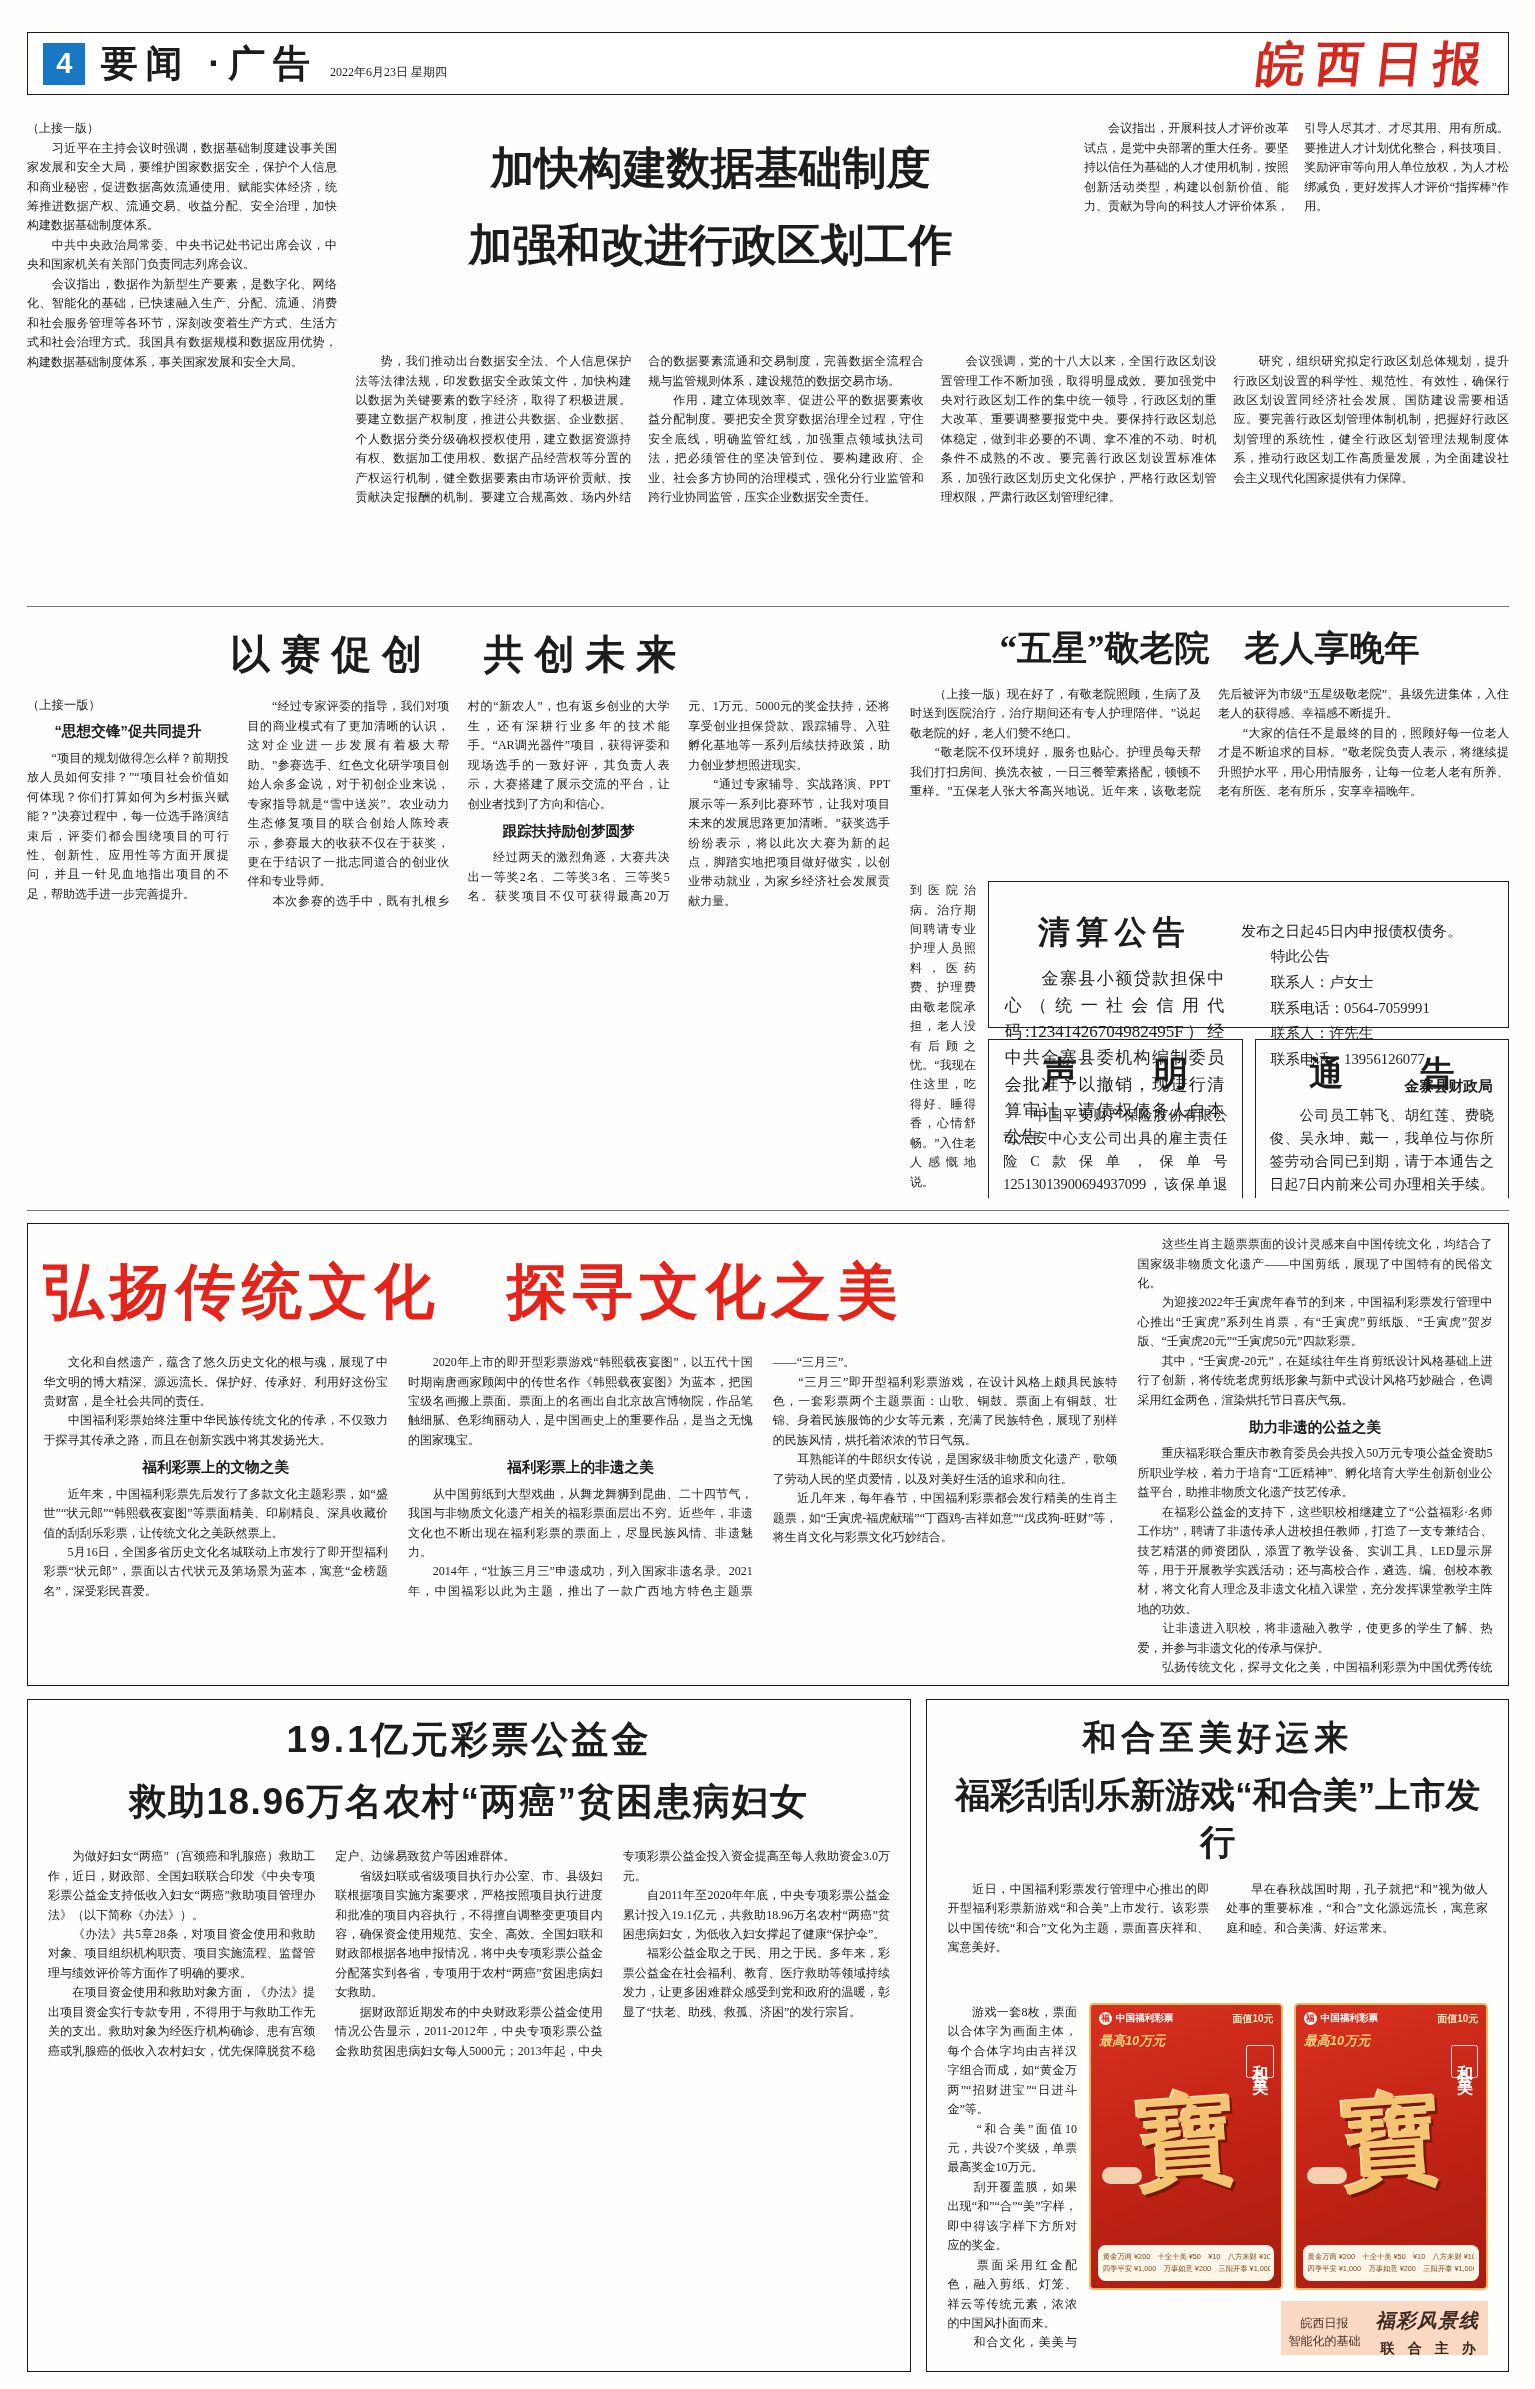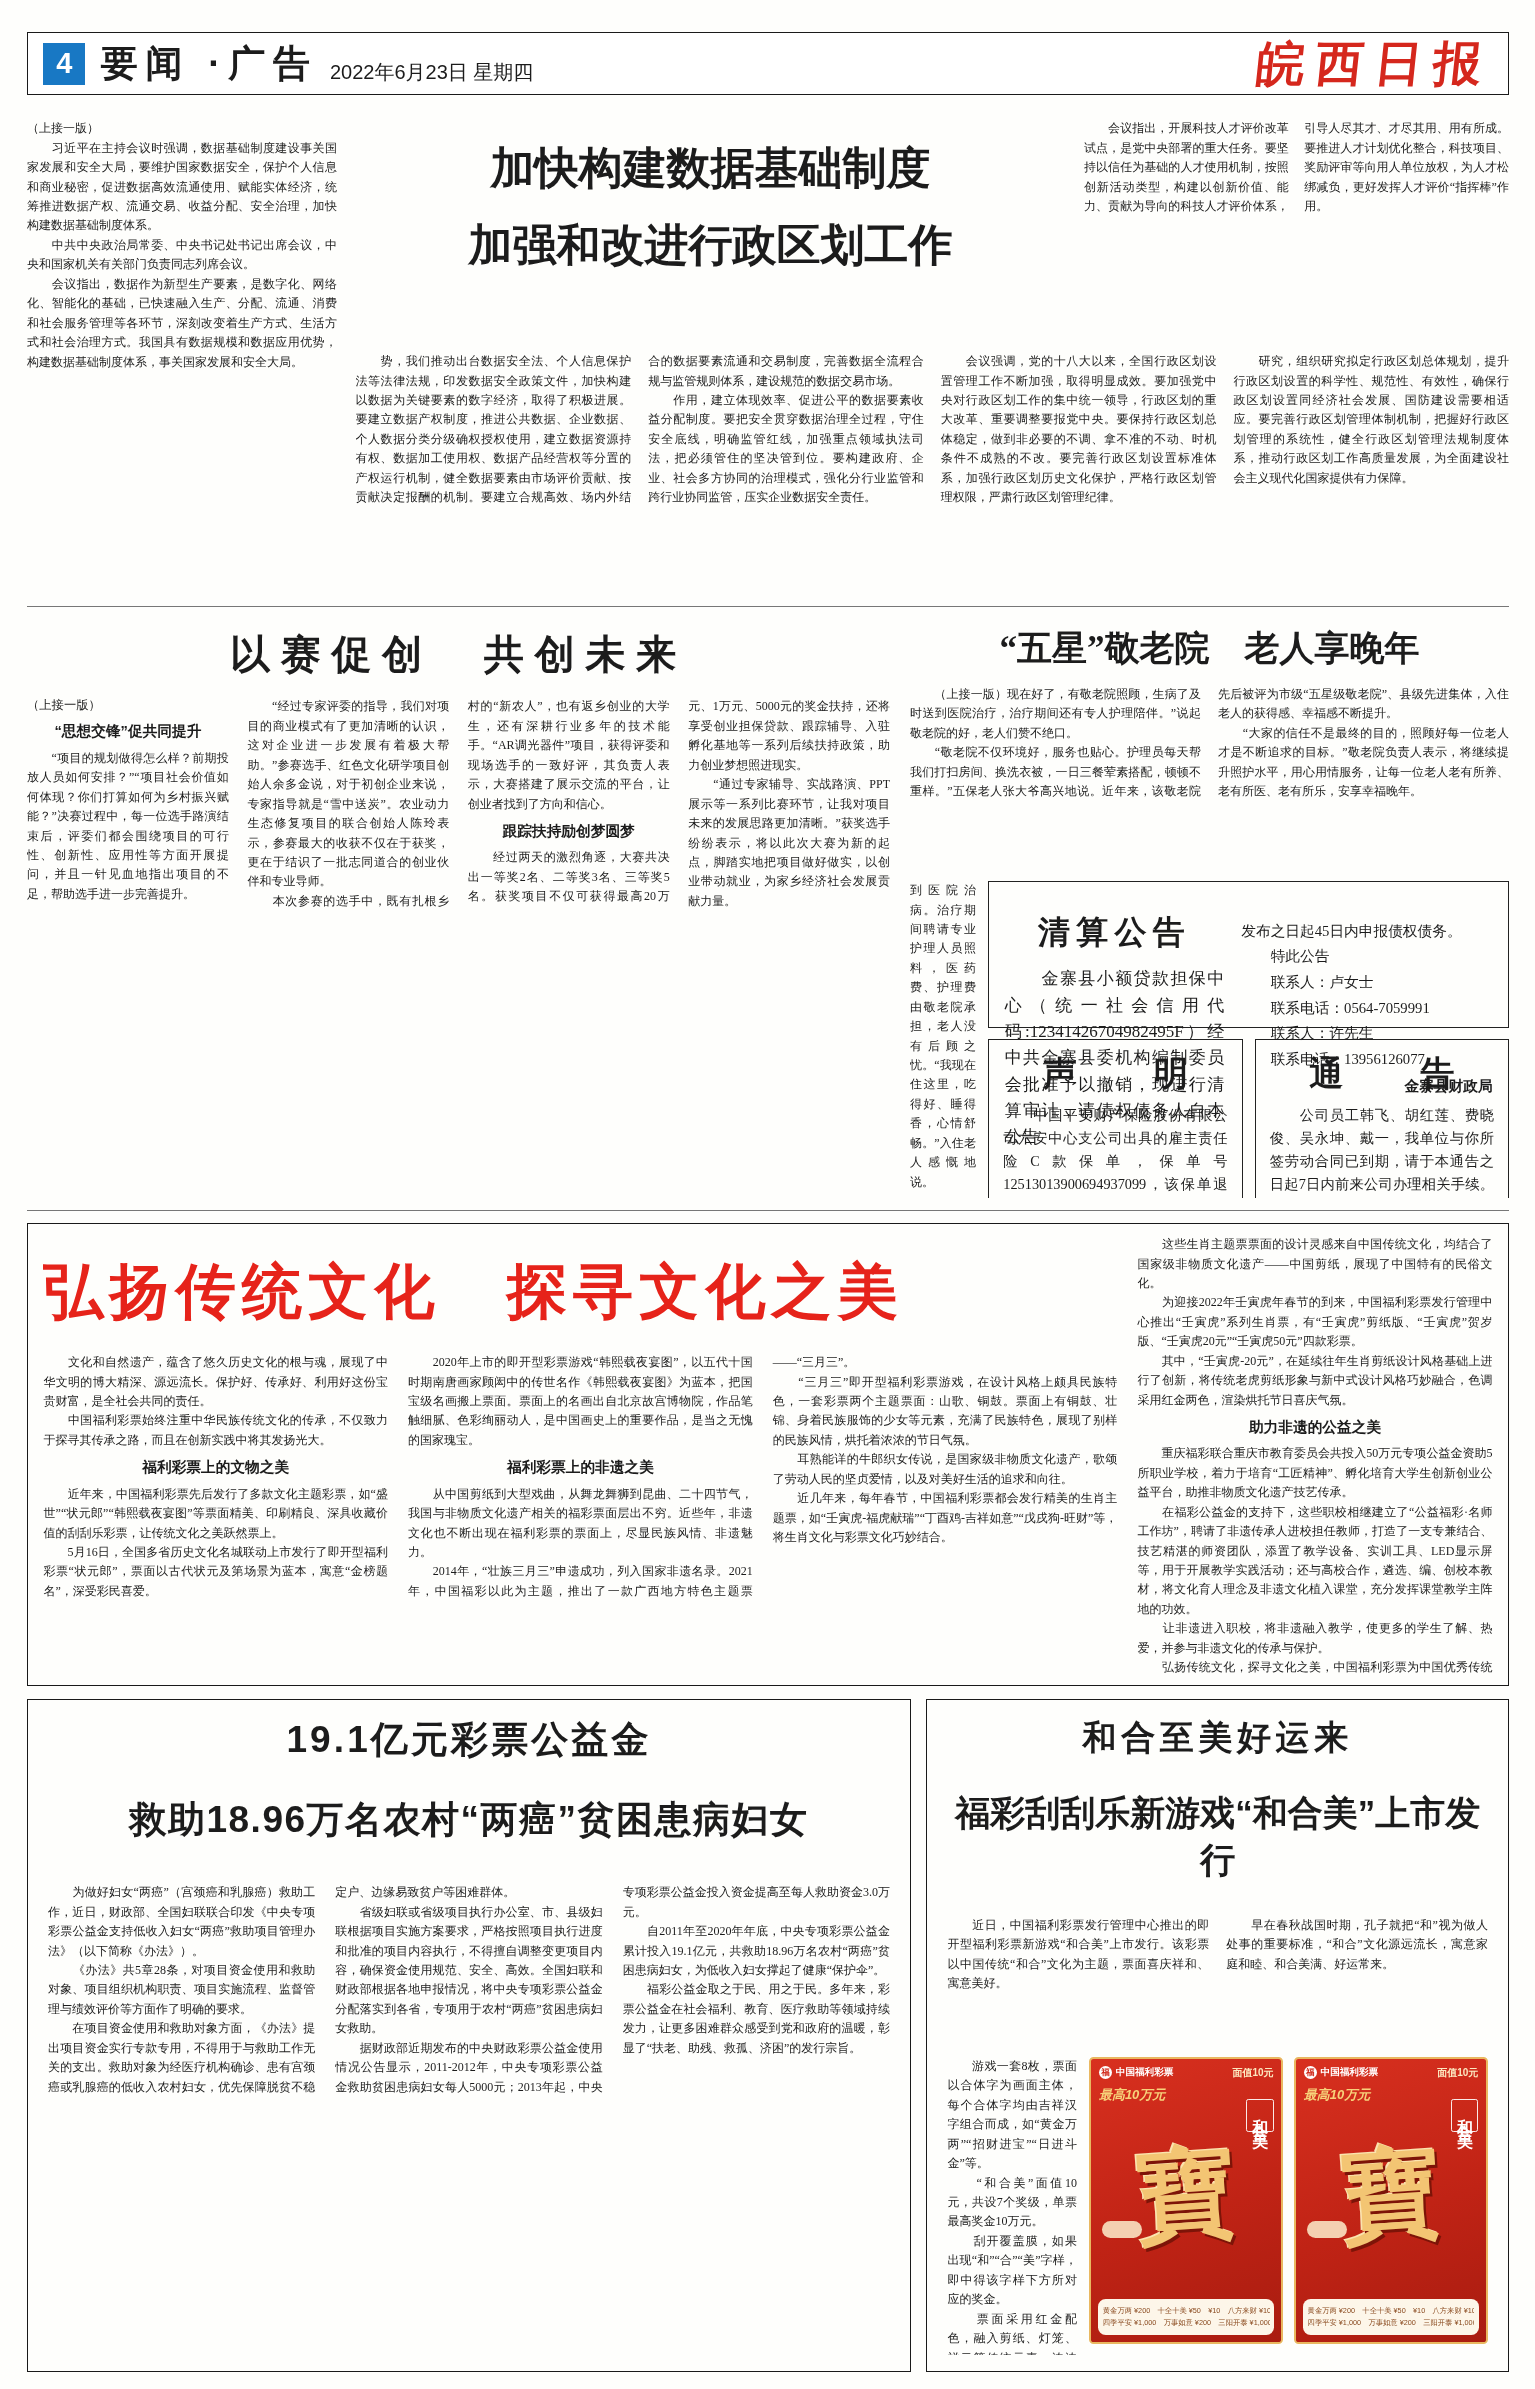--- a/index.html
+++ b/index.html
@@ -6,21 +6,21 @@
   html,body { background:#ececе8; }
   body { font-family:"Liberation Serif","DejaVu Serif",serif; }
   .page { width:1536px; height:2389px; background:#fefefc; margin:0 auto; position:relative; overflow:hidden; color:#1c1c1c; }
 
   
   .masthead { position:absolute; left:27px; right:27px; top:32px; height:63px; border:1.5px solid #1a1a1a;
               display:flex; align-items:center; padding:0 15.4px; background:#fff; }
   .pagenum { width:42px; height:42px; background:#1878c4; color:#fff; display:flex; align-items:center; justify-content:center;
              font:bold 29px "Liberation Sans",sans-serif; }
   .section-title { font-family:"Liberation Sans",sans-serif; font-weight:bold; font-size:37px; letter-spacing:7.7px; margin-left:15.4px; }
-  .issue-date { font-size:20px; margin-left:12.3px; margin-top:17px; font-family:Liberation Sans, sans-serif; }
+  .issue-date { font-size:12px; margin-left:12.3px; margin-top:17px; font-family:Liberation Serif, serif; }
   .paper-name { margin-left:auto; color:#d5271d; font-weight:bold; font-size:48px; letter-spacing:10.8px;
                 transform:skewX(-6deg); font-family:"DejaVu Serif",serif; }
 
   .content { position:absolute; left:27px; right:27px; top:107px; }
 
   .flow { white-space:pre-line; text-align:justify; font-size:12px; line-height:1.62; }
   .subhead { font-family:"Liberation Sans",sans-serif; font-weight:bold; font-size:14.7px; text-align:center; margin:7.7px 0; }
   .cont-tag { font-size:12.3px; margin-bottom:3.1px; }
 
   
@@ -60,21 +60,21 @@
   
   .culture { border:1.5px solid #1a1a1a; margin:12.3px 0; height:463px; padding:10.8px 15.4px; display:flex; gap:20px; }
   .cult-left { width:1074px; display:flex; flex-direction:column; overflow:hidden; }
   .cult-headline { color:#e6231a; font-family:"Liberation Sans",sans-serif; font-weight:bold; font-size:60px;
                    letter-spacing:6.2px; text-align:left; margin:17px 0 20px; }
   .cult-body { column-count:3; column-gap:20px; flex:1; overflow:hidden; }
   .cult-right { flex:1; overflow:hidden; }
 
   
   .bottom-row { display:flex; gap:15.4px; height:673px; }
-  .adbox { border:1.5px solid #1a1a1a; padding:15.4px 20px; display:flex; flex-direction:column; overflow:hidden;gap:18px; }
+  .adbox { border:1.5px solid #1a1a1a; padding:15.4px 20px; display:flex; flex-direction:column; overflow:hidden; }
   .welfare { width:884px; }
   .ad-h { font-family:"Liberation Sans",sans-serif; font-weight:bold; text-align:center; }
   .welfare-h1 { font-size:37px; letter-spacing:3.1px; }
   .welfare-h2 { font-size:37px; margin-top:12.3px; letter-spacing:1.5px; }
   .welfare-body { column-count:3; column-gap:20px; margin-top:20px; flex:1; overflow:hidden; }
   .lottery { flex:1; }
   .lot-h1 { font-size:34px; letter-spacing:4.6px; }
   .lot-h2 { font-size:35px; margin-top:10.8px; }
   .lot-intro { column-count:2; column-gap:17px; height:117px; margin-top:14px; overflow:hidden; }
   .lot-lower { display:flex; gap:12.3px; flex:1; margin-top:6.2px; overflow:hidden; }

